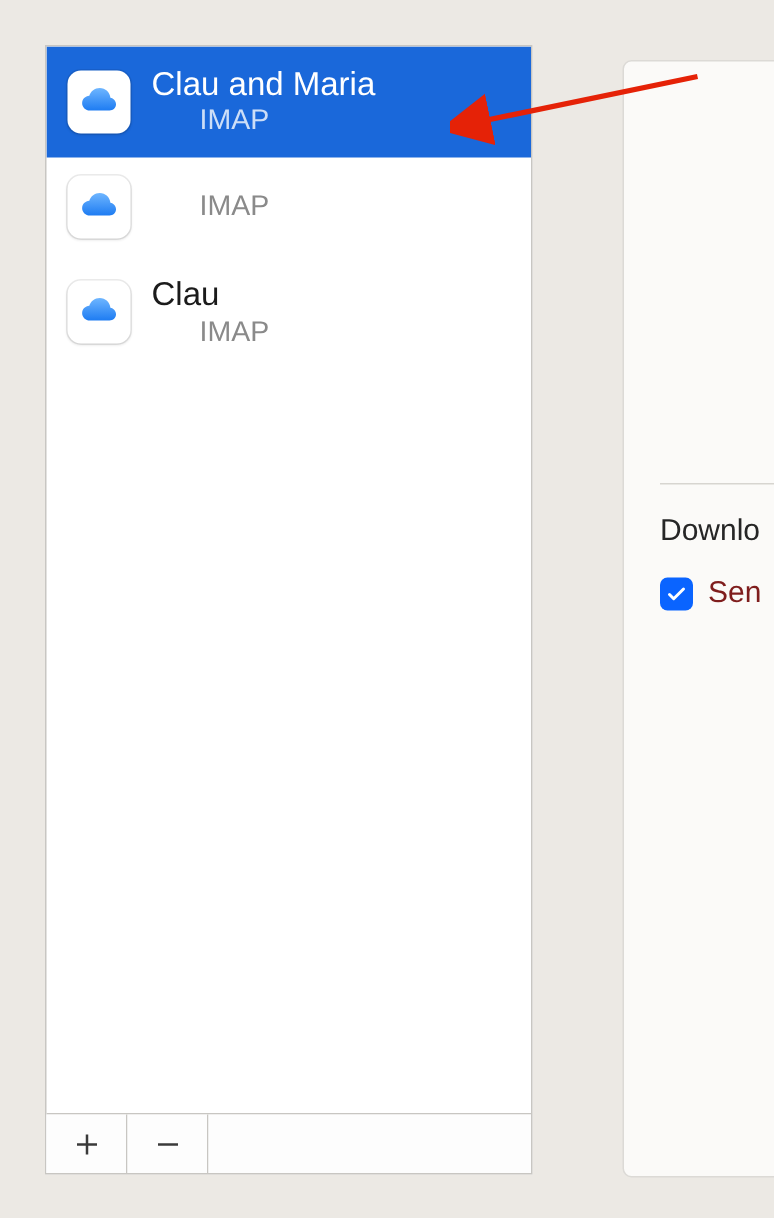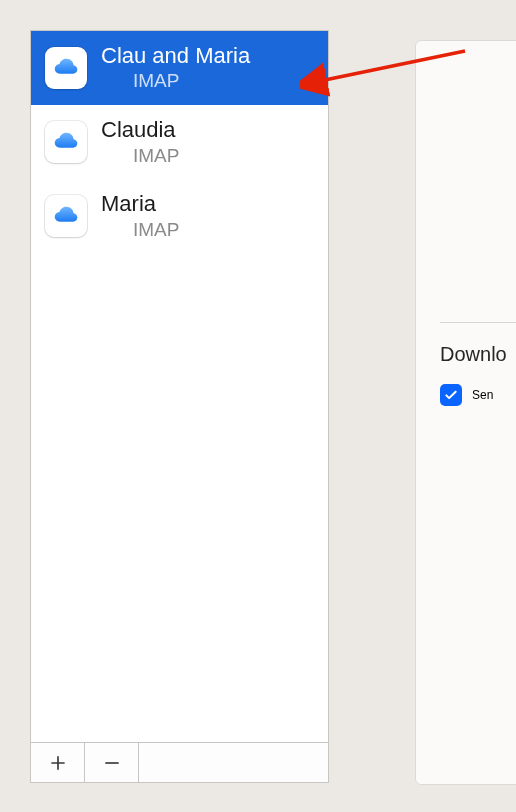--- a/index.html
+++ b/index.html
@@ -2,21 +2,21 @@
 <html><head>
   <meta charset="utf-8">
   <style>
     * { margin: 0; padding: 0; box-sizing: border-box; font-family: -apple-system, BlinkMacSystemFont, "Segoe UI", Helvetica, Arial, sans-serif; }
     body { background: #ece9e4; width: 516px; height: 812px; position: relative; overflow: hidden; }
 
     .sidebar {
       position: absolute;
       left: 30px;
       top: 30px;
-      width: 299px;
+      width: 325px;
       height: 753px;
       background: #ffffff;
       border: 1px solid #c8c6c2;
       display: flex;
       flex-direction: column;
     }
 
     .account-list {
       flex: 1;
       overflow: auto;
@@ -91,21 +91,21 @@
     .right-top { height: 255px; }
     .hr { border: none; border-top: 1px solid #d7d5d0; margin-bottom: 20px; }
     .download-label { font-size: 20px; color: #262626; margin-bottom: 18px; }
     .checkbox-row { display: flex; align-items: center; gap: 10px; }
     .checkbox {
       width: 22px; height: 22px; border-radius: 5px;
       background: #0a64ff;
       display: flex; align-items: center; justify-content: center;
     }
     .checkbox svg { width: 16px; height: 16px; }
-    .check-label { font-size: 12px; color: #000000; }
+    .check-label { font-size: 20px; color: #7f1d1d; }
 
     .arrow {
       position: absolute;
       left: 300px;
       top: 43px;
       pointer-events: none;
     }
   </style>
 </head>
 <body>
@@ -137,39 +137,38 @@
           <defs>
             <linearGradient id="cg2" x1="0" y1="0" x2="0" y2="1">
               <stop offset="0%" stop-color="#6fb6ff"></stop>
               <stop offset="100%" stop-color="#1e7cf2"></stop>
             </linearGradient>
           </defs>
           <path fill="url(#cg2)" d="M47 44H19c-6 0-11-4.6-11-10.4C8 28 12.5 23.6 18.2 23.2 20 16.4 26.2 12 33 12c8.2 0 14.6 6 15.2 14 4.6.7 8 4.6 8 9.2C56.2 40.4 52 44 47 44z"></path>
         </svg>
       </div>
       <div class="account-text">
-        <div class="account-name">Claudia</div>
         <div class="account-type">IMAP</div>
       </div>
     </div>
 
     <div class="account-item">
       <div class="cloud-tile">
         <svg viewBox="0 0 64 64">
           <defs>
             <linearGradient id="cg3" x1="0" y1="0" x2="0" y2="1">
               <stop offset="0%" stop-color="#6fb6ff"></stop>
               <stop offset="100%" stop-color="#1e7cf2"></stop>
             </linearGradient>
           </defs>
           <path fill="url(#cg3)" d="M47 44H19c-6 0-11-4.6-11-10.4C8 28 12.5 23.6 18.2 23.2 20 16.4 26.2 12 33 12c8.2 0 14.6 6 15.2 14 4.6.7 8 4.6 8 9.2C56.2 40.4 52 44 47 44z"></path>
         </svg>
       </div>
       <div class="account-text">
-        <div class="account-name">Maria</div>
+        <div class="account-name">Clau</div>
         <div class="account-type">IMAP</div>
       </div>
     </div>
 
   </div>
 
   <div class="toolbar">
     <button aria-label="add">
       <svg viewBox="0 0 24 24">
         <path d="M11 4h2v16h-2z M4 11h16v2H4z" fill="#3a3a3a"></path>

